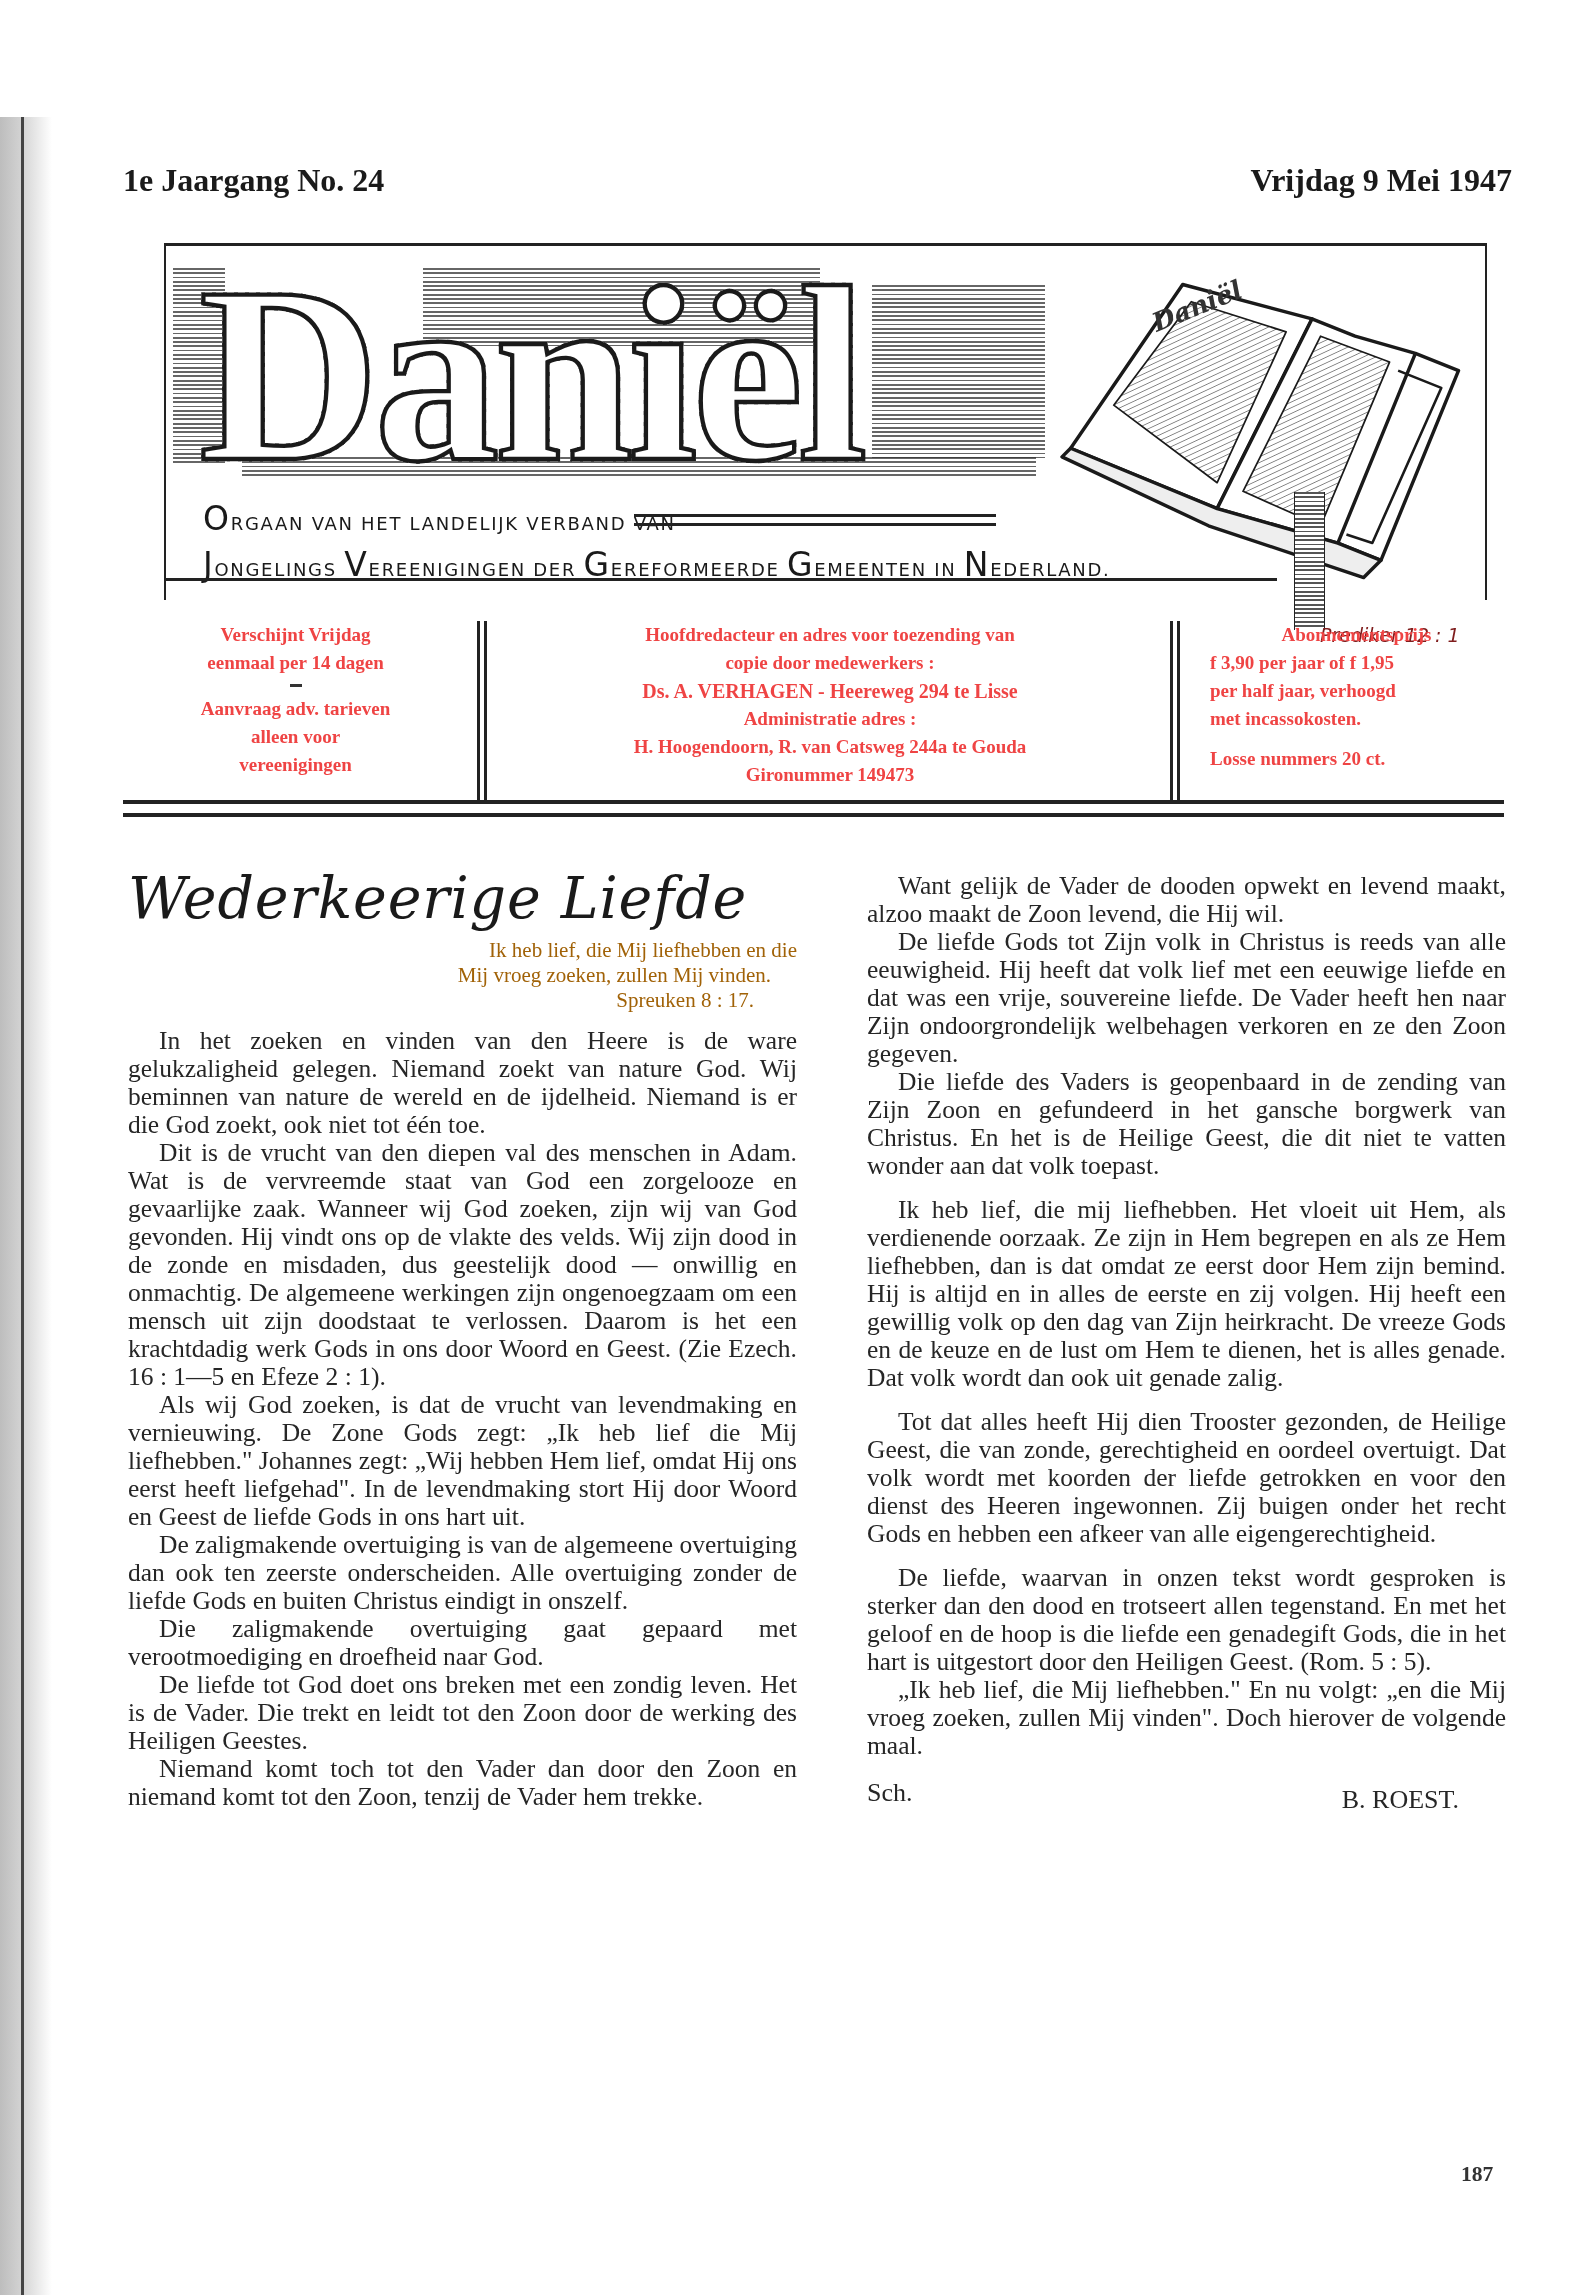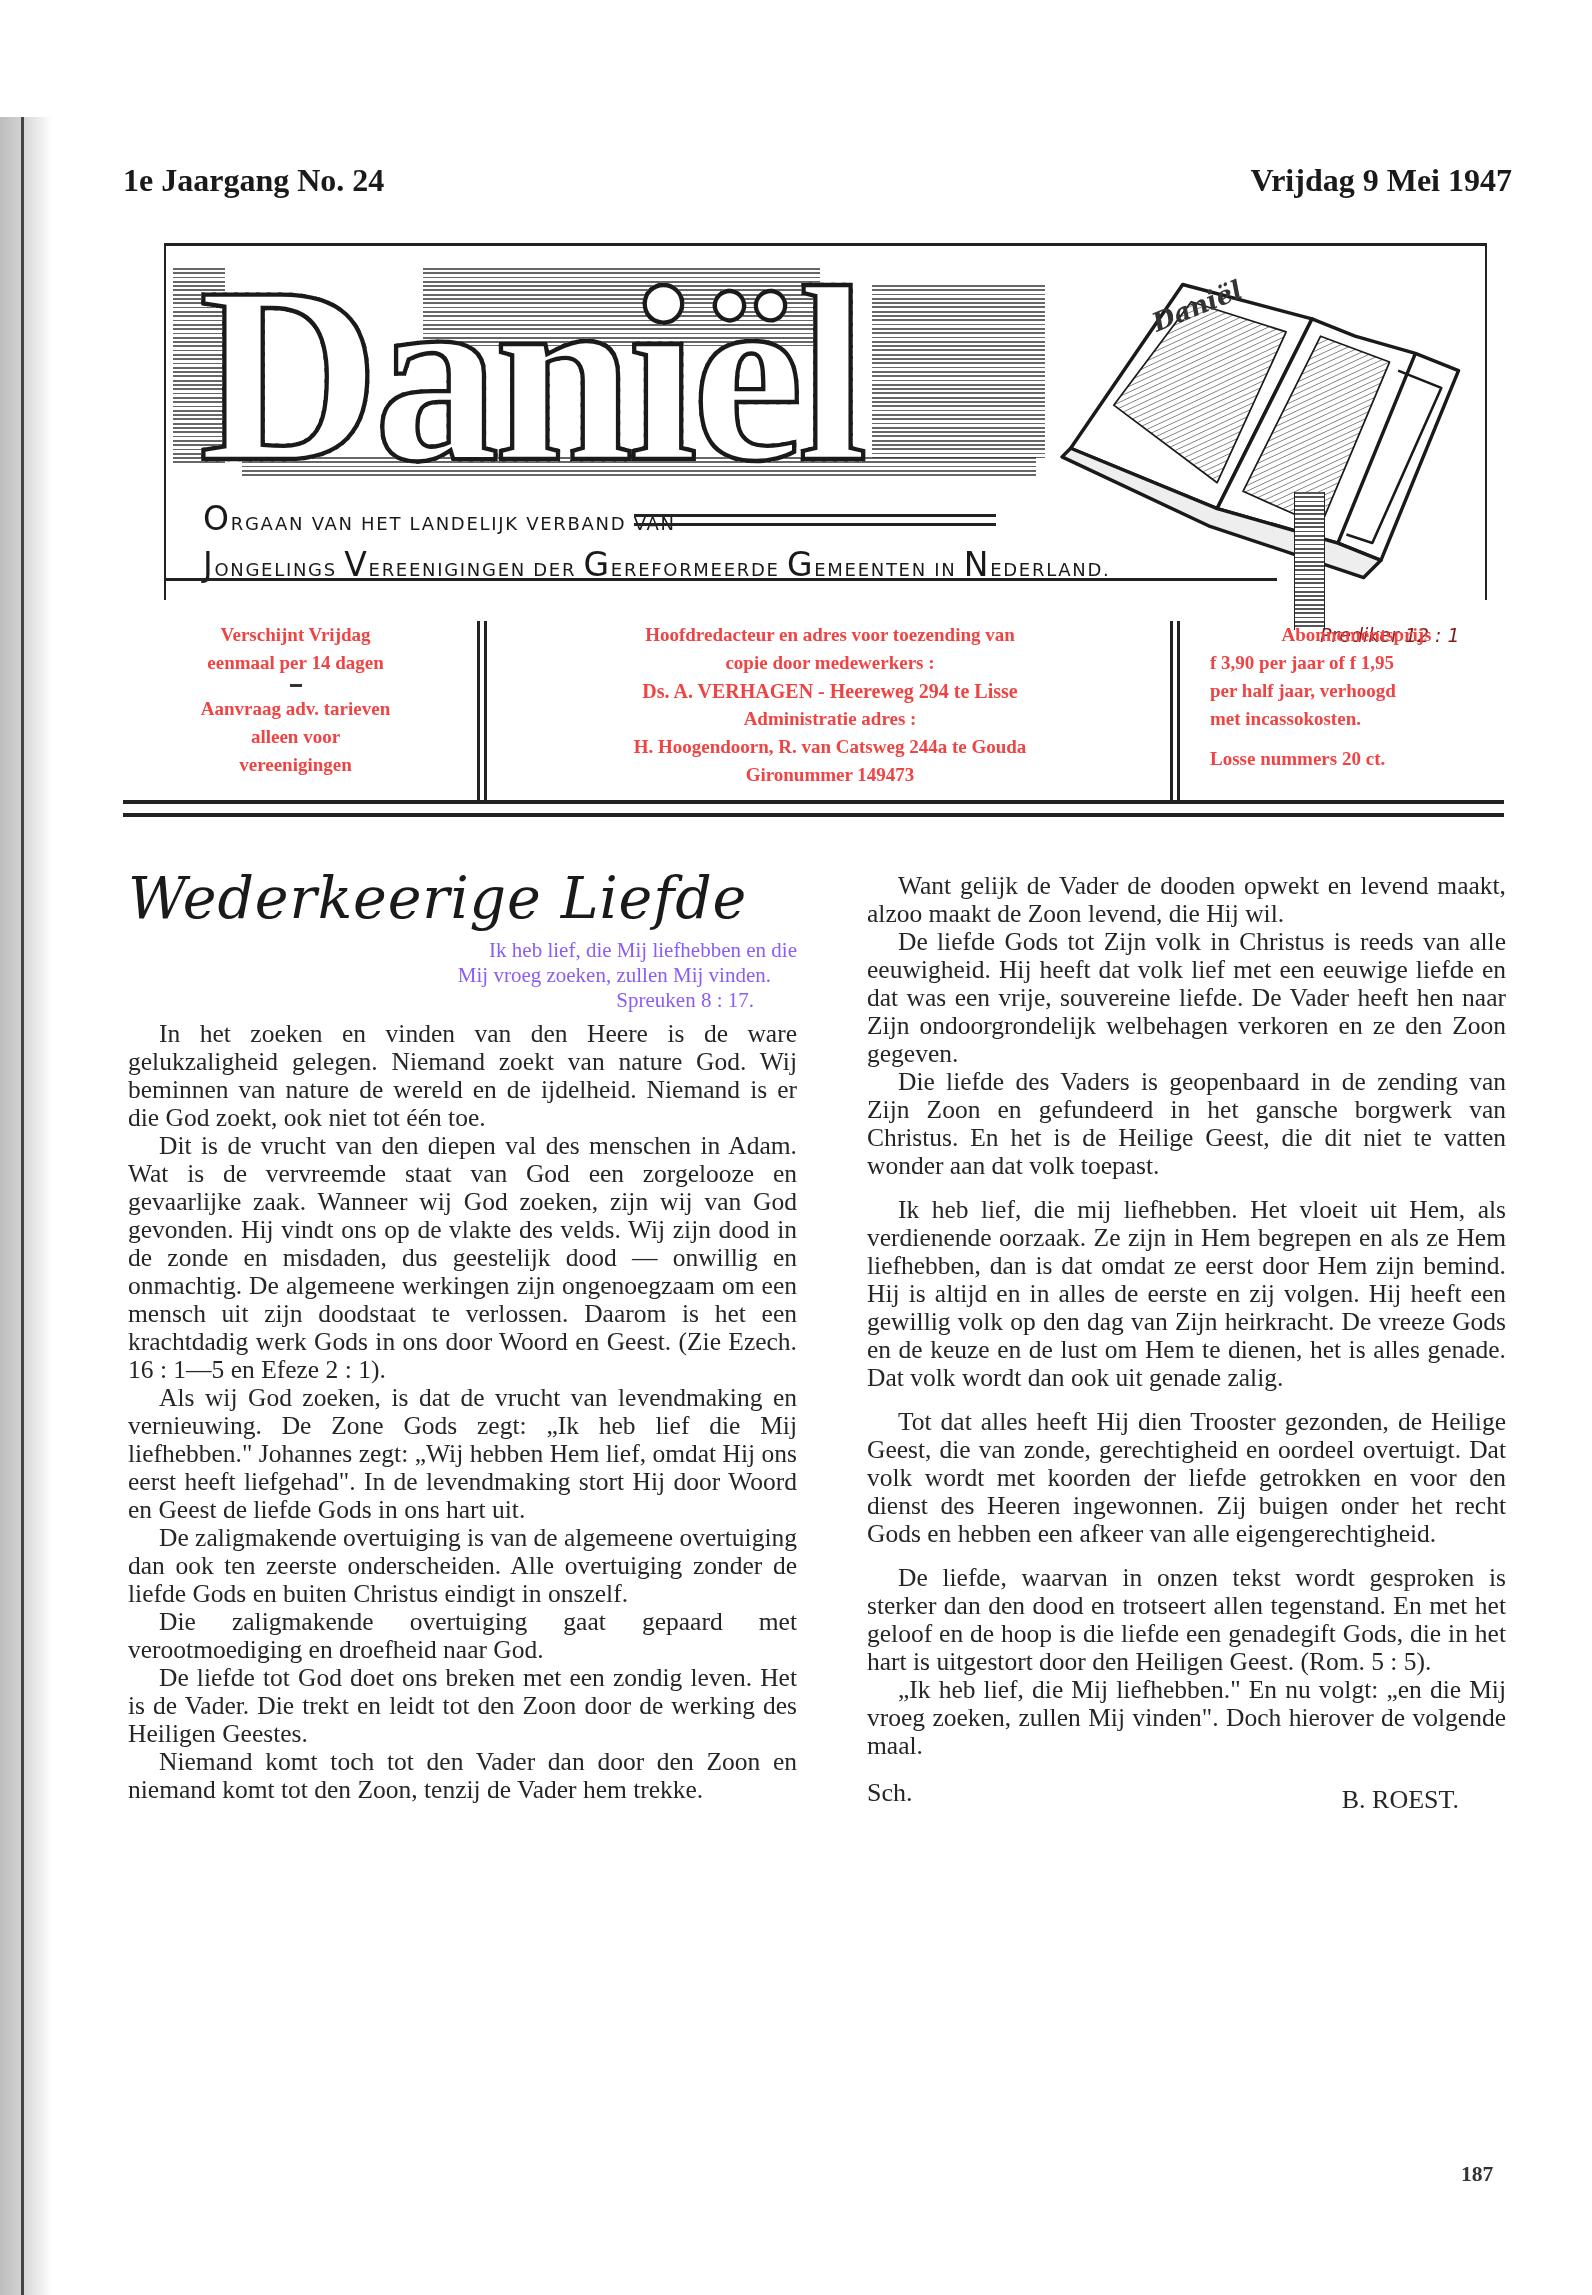--- a/index.html
+++ b/index.html
@@ -54,21 +54,21 @@
   .hrule.h2 { top:192px; }
 
   .col { position:absolute; top:872px; font-family:"Liberation Serif", serif;
     font-size:25.5px; line-height:28px; color:#262626; text-align:justify; }
   .col.left { left:128px; width:669px; }
   .col.right { left:867px; width:639px; }
   .col p { margin:0; text-indent:31px; }
   .col p.gap { margin-top:16px; }
   .article-title { font-family:"DejaVu Serif", serif; font-style:italic; font-weight:normal;
     font-size:57px; line-height:52px; margin:0 0 14px 0; color:#1a1a1a; letter-spacing:0.9px; }
-  .motto { text-align:right; font-size:21px; line-height:25px; color:#8b5cf6; margin-bottom:7px; }
+  .motto { text-align:right; font-size:21px; line-height:25px; color:#a16207; margin-bottom:14px; }
   .motto div { text-align:right; }
   .motto .ref { padding-right:43px; }
   .signature { position:relative; margin-top:19px; height:35px; font-size:26px; }
   .sig-left { position:absolute; left:0; top:0; }
   .sig-right { position:absolute; right:47px; top:7px; }
 
   .page-number { position:absolute; left:1461px; top:2162px; font-family:"Liberation Serif", serif;
     font-weight:bold; font-size:21.6px; color:#333; }
 </style>
 </head>

